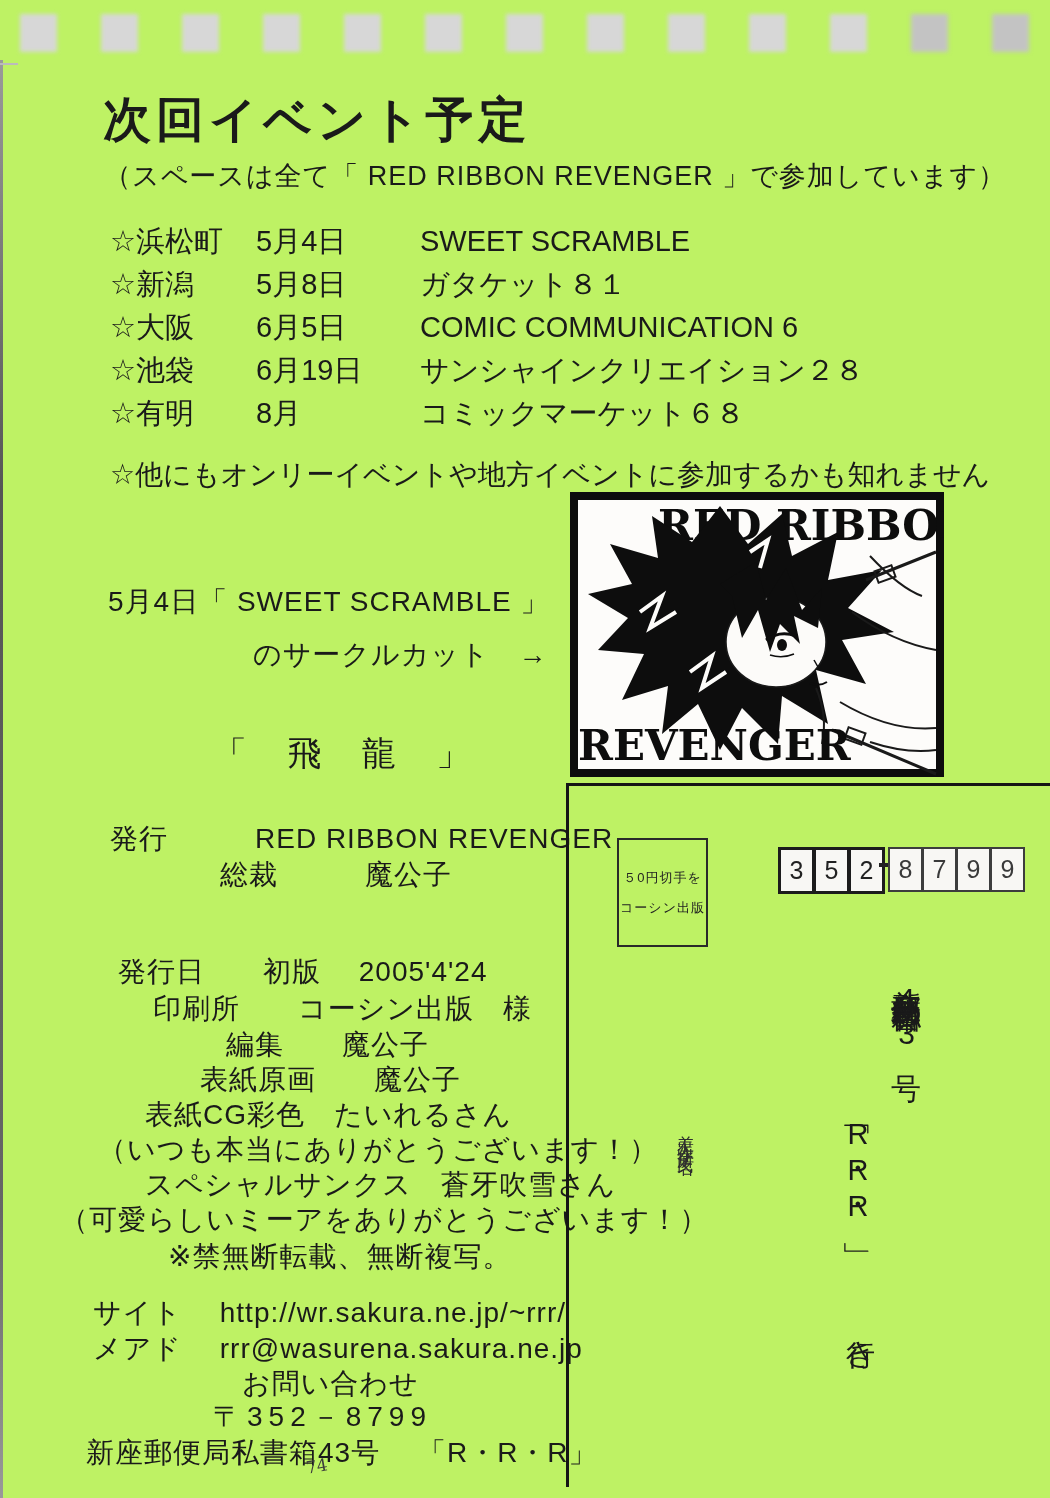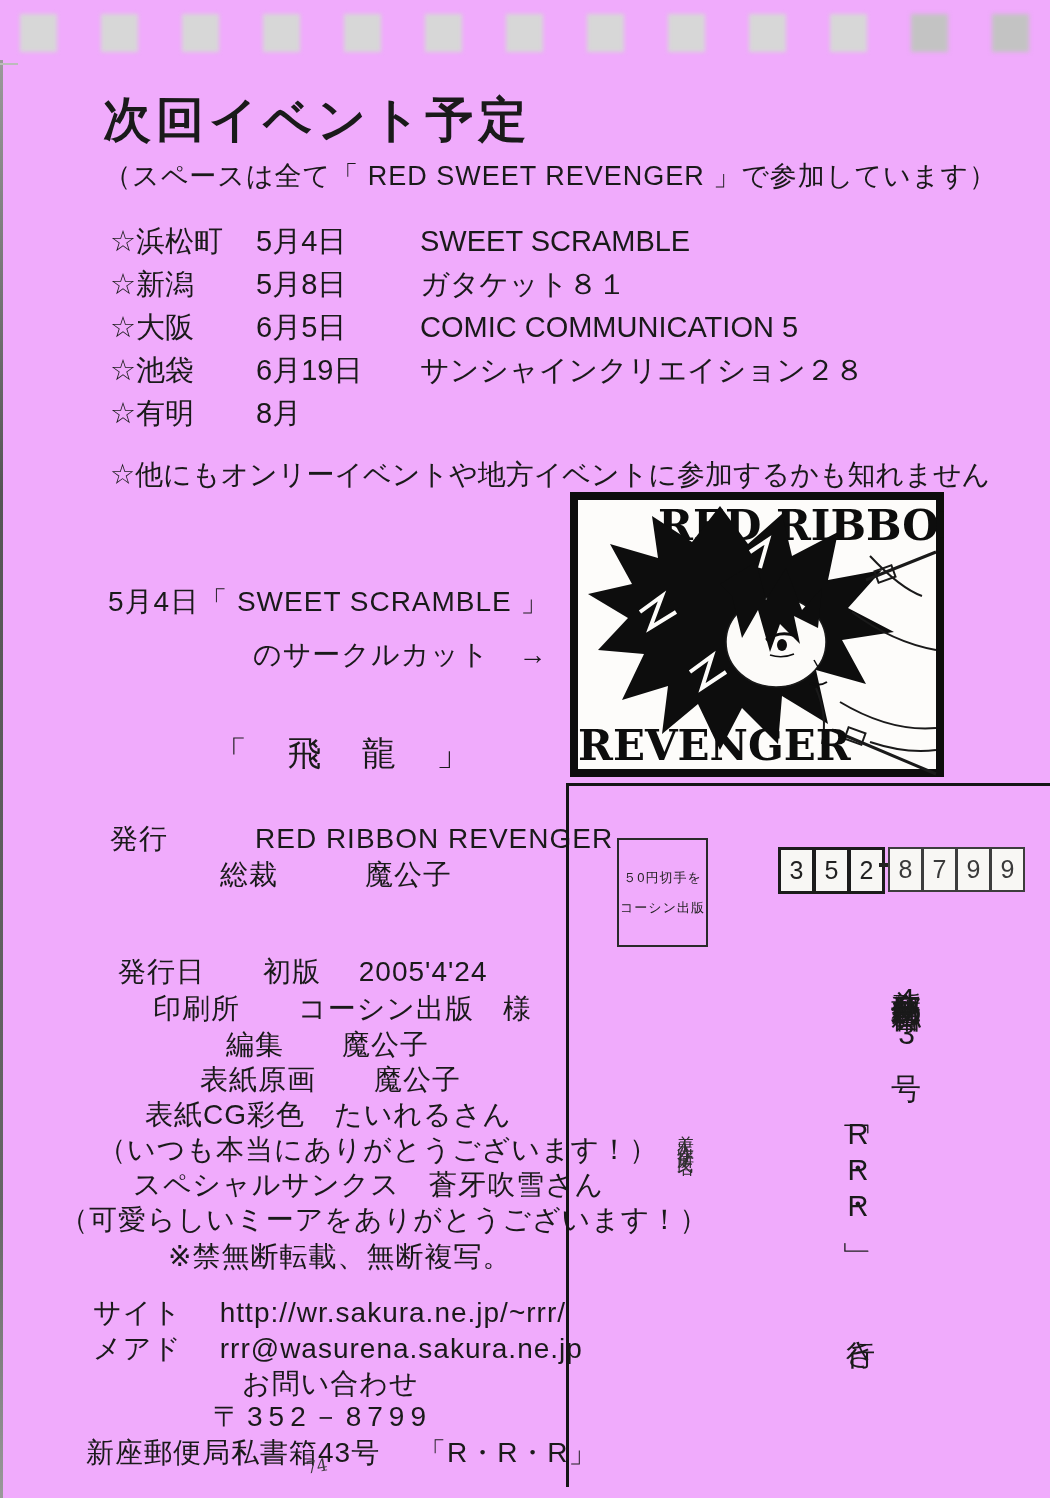--- a/index.html
+++ b/index.html
@@ -1,18 +1,18 @@
 <!DOCTYPE html>
 <html><head>
 <meta charset="utf-8">
 <style>
   html,body{margin:0;padding:0;background:#e8e8e8;}
   .page{
     position:relative;width:1050px;height:1498px;margin:0 auto;
-    background:#f0abfc;overflow:hidden;
+    background:#bef264;overflow:hidden;
     font-family:"Liberation Sans","DejaVu Sans",sans-serif;
     color:#1a1a1a;
   }
   
   .scan-block{position:absolute;top:14px;width:37px;height:38px;background:#d7d7d7;filter:blur(2px);}
   .scan-block.dark{background:#c3c3c3;}
   .edge-line{position:absolute;left:0;top:60px;width:3px;height:1438px;
     background:linear-gradient(#9a9a9a,#555 30%,#666 80%,#999);}
   .edge-tick{position:absolute;left:0;top:63px;width:18px;height:2px;background:#bbb;}
 
@@ -64,46 +64,47 @@
     <div class="scan-block" style="left:668px"></div>
     <div class="scan-block" style="left:749px"></div>
     <div class="scan-block" style="left:830px"></div>
     <div class="scan-block dark" style="left:911px"></div>
     <div class="scan-block dark" style="left:992px"></div>
   </div>
   <div class="edge-line"></div>
   <div class="edge-tick"></div>
 
   <div class="line title" style="left:103px;top:88px">次回イベント予定</div>
-  <div class="line subtitle" style="left:104px;top:158px">（スペースは全て「 RED SWEET REVENGER 」で参加しています）</div>
+  <div class="line subtitle" style="left:104px;top:158px">（スペースは全て「 RED RIBBON REVENGER 」で参加しています）</div>
 
   <div class="events">
     <div class="event-row">
       <span class="ev-place">☆浜松町</span>
       <span class="ev-date">5月4日</span>
       <span class="ev-name">SWEET SCRAMBLE</span>
     </div>
     <div class="event-row">
       <span class="ev-place">☆新潟</span>
       <span class="ev-date">5月8日</span>
       <span class="ev-name">ガタケット８１</span>
     </div>
     <div class="event-row">
       <span class="ev-place">☆大阪</span>
       <span class="ev-date">6月5日</span>
-      <span class="ev-name">COMIC COMMUNICATION 5</span>
+      <span class="ev-name">COMIC COMMUNICATION 6</span>
     </div>
     <div class="event-row">
       <span class="ev-place">☆池袋</span>
       <span class="ev-date">6月19日</span>
       <span class="ev-name">サンシャインクリエイション２８</span>
     </div>
     <div class="event-row">
       <span class="ev-place">☆有明</span>
       <span class="ev-date">8月</span>
+      <span class="ev-name">コミックマーケット６８</span>
     </div>
   </div>
   <div class="events-note">☆他にもオンリーイベントや地方イベントに参加するかも知れません</div>
 
   <div class="line" style="left:108px;top:583px">5月4日「 SWEET SCRAMBLE 」</div>
   <div class="line" style="left:253px;top:636px">のサークルカット　→</div>
 
   <div class="circle-cut">
     <svg width="374" height="285" viewBox="0 0 374 285">
       <rect x="4" y="4" width="366" height="277" fill="#fdfcfa" stroke="#0d0d0d" stroke-width="8"></rect>
@@ -141,21 +142,21 @@
   <div class="line book-title" style="left:213px;top:731px">「 飛 龍 」</div>
   <div class="line" style="left:110px;top:820px">発行　　　RED RIBBON REVENGER</div>
   <div class="line" style="left:220px;top:856px">総裁　　　魔公子</div>
 
   <div class="line" style="left:118px;top:953px">発行日　　初版　 2005'4'24</div>
   <div class="line" style="left:226px;top:1026px">編集　　魔公子</div>
   <div class="line" style="left:153px;top:990px">印刷所　　コーシン出版　様</div>
   <div class="line" style="left:200px;top:1061px">表紙原画　　魔公子</div>
   <div class="line" style="left:145px;top:1096px">表紙CG彩色　たいれるさん</div>
   <div class="line" style="left:98px;top:1131px">（いつも本当にありがとうございます！）</div>
-  <div class="line" style="left:133px;top:1166px">スペシャルサンクス　蒼牙吹雪さん</div>
+  <div class="line" style="left:145px;top:1166px">スペシャルサンクス　蒼牙吹雪さん</div>
   <div class="line" style="left:60px;top:1201px">（可愛らしいミーアをありがとうございます！）</div>
   <div class="line" style="left:168px;top:1238px">※禁無断転載、無断複写。</div>
 
   <div class="line" style="left:93px;top:1294px">サイト　 http://wr.sakura.ne.jp/~rrr/</div>
   <div class="line" style="left:93px;top:1330px">メアド　 rrr@wasurena.sakura.ne.jp</div>
   <div class="line" style="left:242px;top:1365px">お問い合わせ</div>
   <div class="line" style="left:213px;top:1398px;letter-spacing:6px">〒352－8799</div>
   <div class="line" style="left:86px;top:1434px">新座郵便局私書箱43号　 「R・R・R」</div>
   <div class="page-num">74</div>
 

